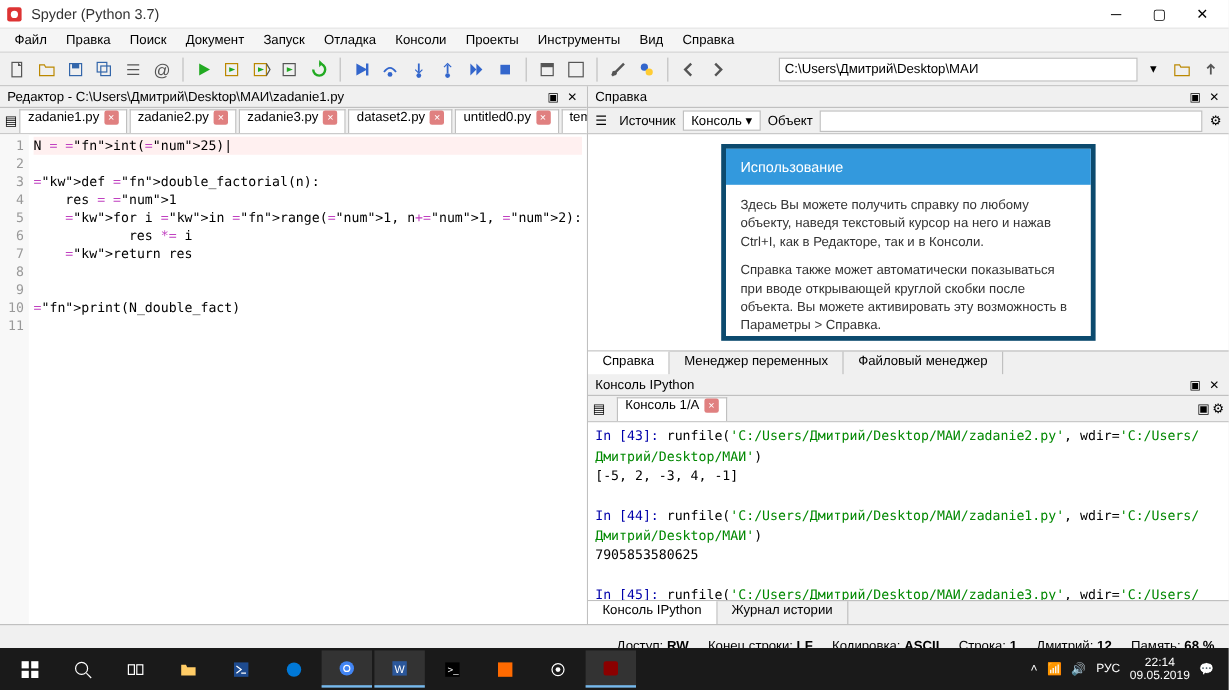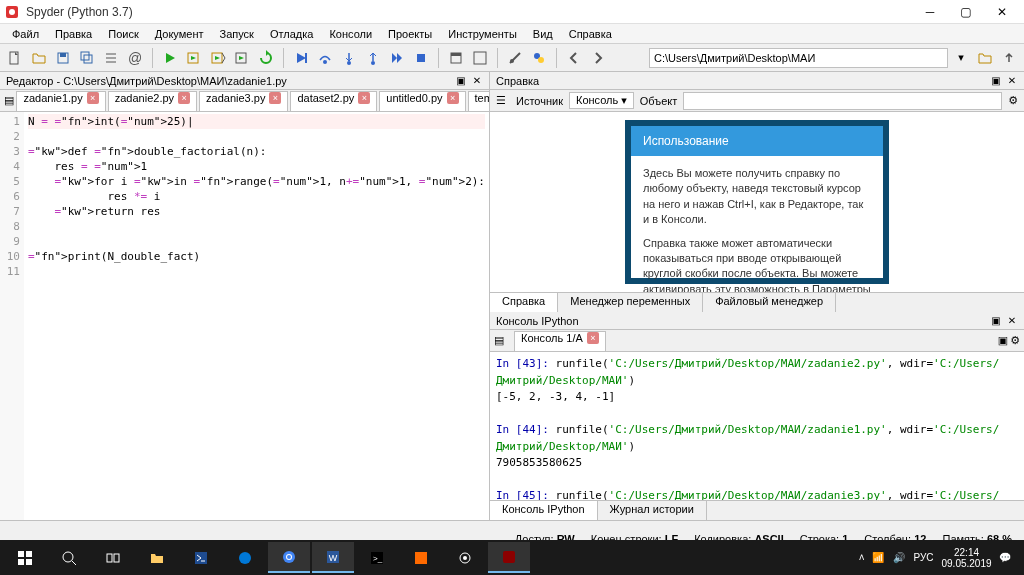--- a/index.html
+++ b/index.html
@@ -25,21 +25,21 @@
 .tab.active { background: #fff; }
 .tab .closex { width: 12px; height: 12px; background: #e08080; color: #fff; border-radius: 2px; display: flex; align-items: center; justify-content: center; font-size: 9px; cursor: pointer; }
 .editor { flex: 1; background: #fff; display: flex; overflow: hidden; font-family: Consolas, monospace; }
 .gutter { width: 24px; background: #f8f8f8; color: #999; text-align: right; padding: 2px 4px; font-size: 11px; line-height: 15px; }
 .code { flex: 1; padding: 2px 4px; font-size: 11px; line-height: 15px; white-space: pre; }
 .code .hl { background: #fff0f0; display: block; }
 .op { color: #c040c0; }
 .helpctl { height: 22px; background: #f0f0f0; border-bottom: 1px solid #c0c0c0; display: flex; align-items: center; gap: 6px; padding: 0 6px; font-size: 11px; }
 .helpctl .objinput { flex: 1; height: 18px; border: 1px solid #c0c0c0; background: #fff; }
 .helpbody { flex: 1; background: #fff; padding: 8px; overflow: hidden; display: flex; justify-content: center; }
-.helpcard { border: 6px solid #0c4a6e; width: 264px; }
+.helpcard { border: 4px solid #0c4a6e; width: 312px; }
 .helpcard .hh { background: #3399dd; color: #fff; padding: 8px 12px; font-size: 12px; }
 .helpcard .hb { padding: 10px 12px; font-size: 11px; line-height: 1.4; color: #333; }
 .helpcard .hb p { margin-bottom: 8px; }
 .bottomtabs { height: 20px; background: #f0f0f0; border-top: 1px solid #c0c0c0; display: flex; }
 .bottomtabs .bt { padding: 2px 12px; font-size: 11px; cursor: pointer; border-right: 1px solid #c0c0c0; }
 .bottomtabs .bt.active { background: #fff; }
 .console { flex: 1; background: #fff; font-family: Consolas, monospace; font-size: 11px; padding: 4px 6px; line-height: 1.5; overflow: hidden; }
 .console .in { color: #0000aa; }
 .console .path { color: #008800; }
 .statusbar { height: 36px; background: #f0f0f0; border-top: 1px solid #c0c0c0; display: flex; align-items: center; justify-content: flex-end; gap: 16px; padding: 0 12px; font-size: 11px; }
@@ -346,21 +346,21 @@
         <div class="bt">Журнал истории</div>
       </div>
   </div>
 </div>
 
 <div class="statusbar">
   <span><span>Доступ:</span> <b>RW</b></span>
   <span><span>Конец строки:</span> <b>LF</b></span>
   <span><span>Кодировка:</span> <b>ASCII</b></span>
   <span><span>Строка:</span> <b>1</b></span>
-  <span><span>Столбец:</span> <b>12</b></span>
+  <span><span>Дмитрий:</span> <b>12</b></span>
   <span><span>Память:</span> <b>68 %</b></span>
 </div>
 
 <div class="taskbar">
   <div class="tbitem">
       <svg width="16" height="16">
         <rect x="1" y="1" width="6" height="6" fill="#fff"></rect>
         <rect x="9" y="1" width="6" height="6" fill="#fff"></rect>
         <rect x="1" y="9" width="6" height="6" fill="#fff"></rect>
         <rect x="9" y="9" width="6" height="6" fill="#fff"></rect>

